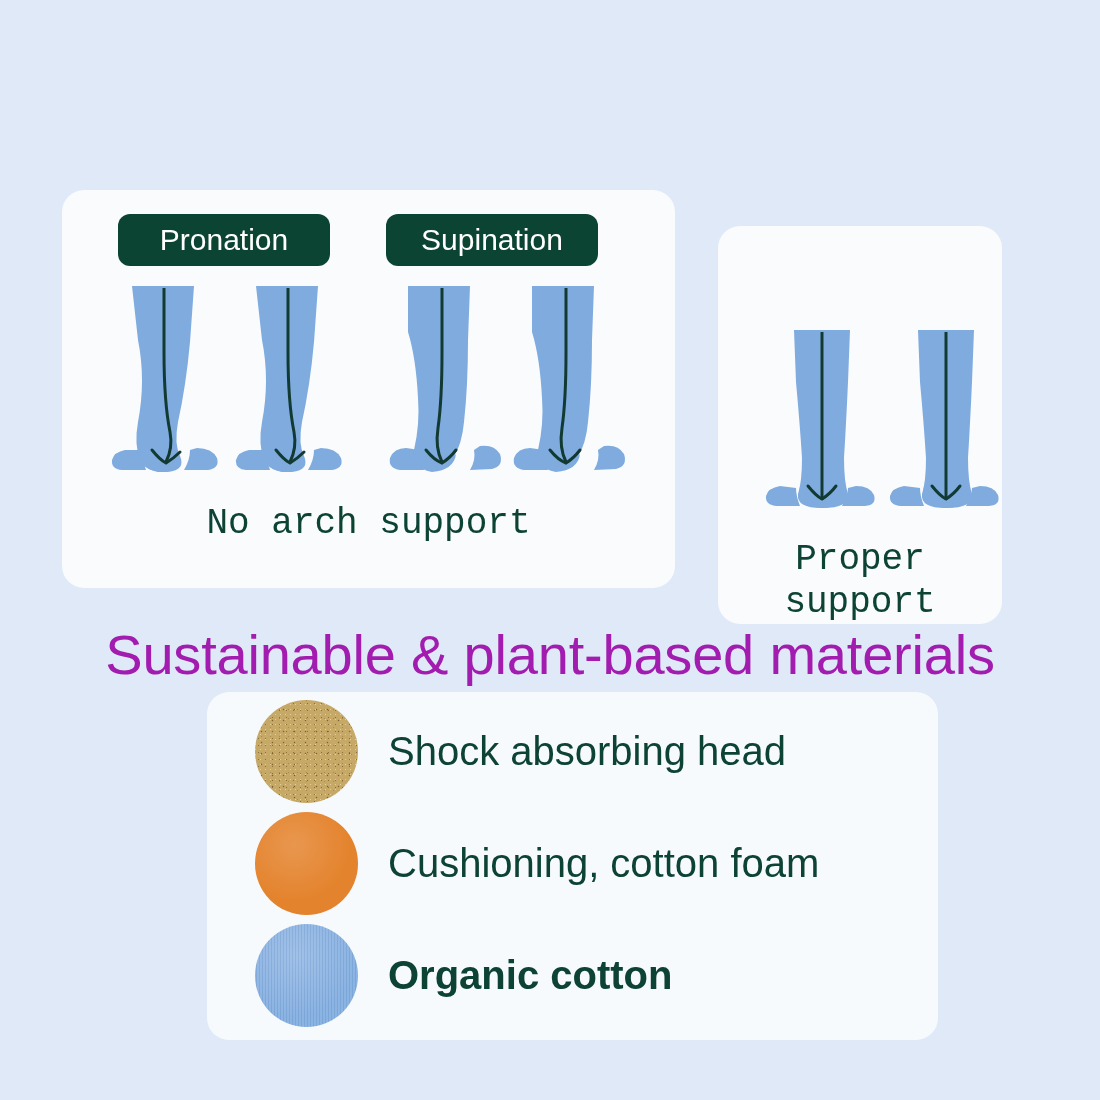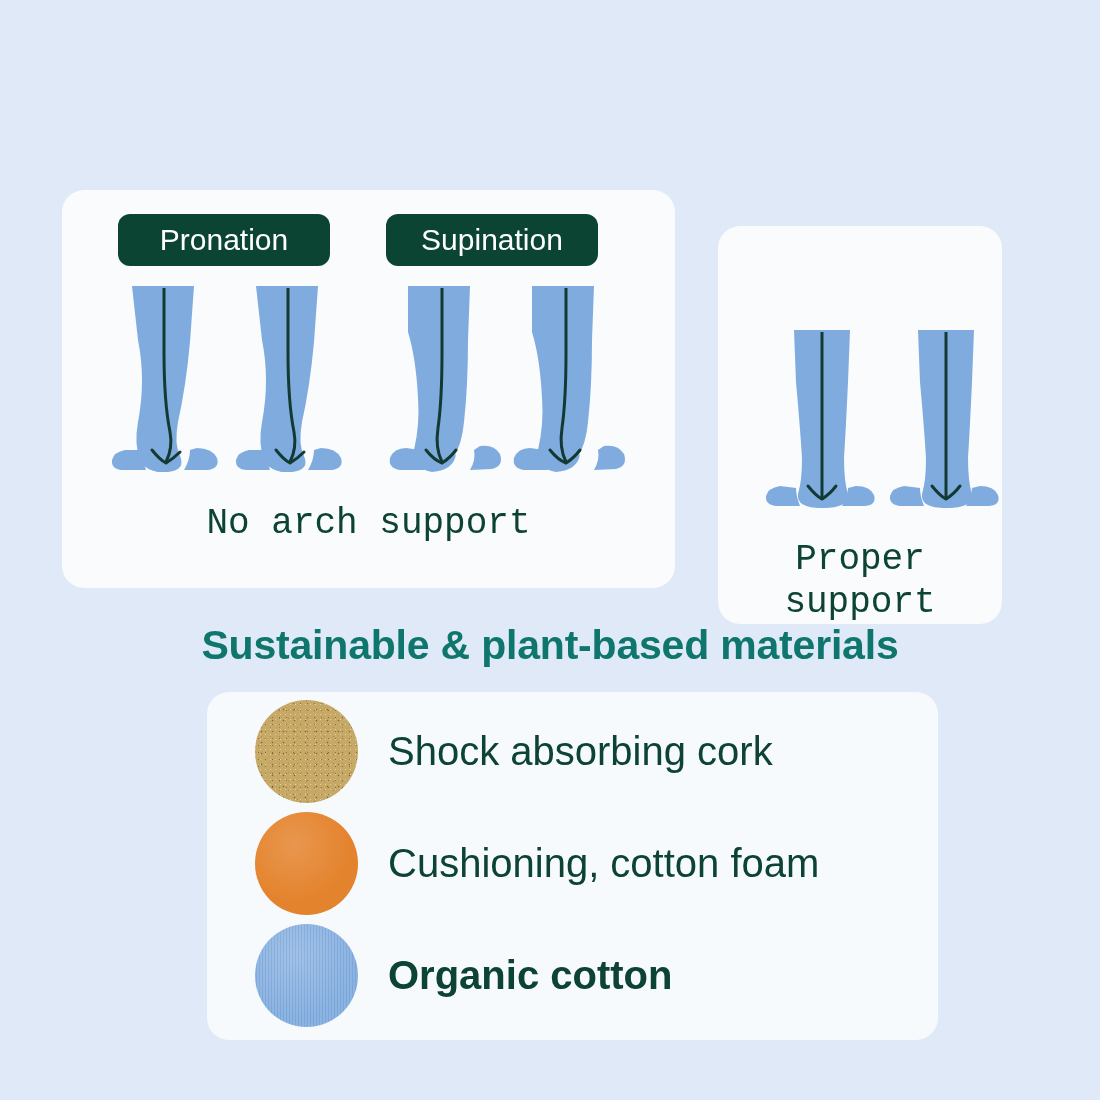--- a/index.html
+++ b/index.html
@@ -106,23 +106,23 @@
   #caption-no-support { top: 312px; }
   #caption-proper-support { top: 312px; }
 
   
   .section-heading {
     position: absolute;
     left: 0;
     top: 622px;
     width: 1100px;
     text-align: center;
-    color: #0f766e;
-    font-size: 41px;
-    font-weight: 700;
+    color: #a21caf;
+    font-size: 56px;
+    font-weight: 400;
     letter-spacing: -0.2px;
   }
   #card-materials {
     position: absolute;
     left: 207px;
     top: 692px;
     width: 731px;
     height: 348px;
     background: #f7fafc;
     border-radius: 22px;
@@ -267,21 +267,21 @@
 
     <div class="card-caption" id="caption-proper-support">Proper support</div>
   </div>
 
   <div class="section-heading">Sustainable &amp; plant-based materials</div>
 
   <div id="card-materials">
 
     <div class="material-row" id="material-row-0">
       <div class="swatch" id="swatch-cork"></div>
-      <div class="swatch-label">Shock absorbing cork</div>
+      <div class="swatch-label">Shock absorbing head</div>
     </div>
 
     <div class="material-row" id="material-row-1">
       <div class="swatch" id="swatch-foam"></div>
       <div class="swatch-label">Cushioning, cotton foam</div>
     </div>
 
     <div class="material-row" id="material-row-2">
       <div class="swatch" id="swatch-cotton"></div>
       <div class="swatch-label">Organic cotton</div>

